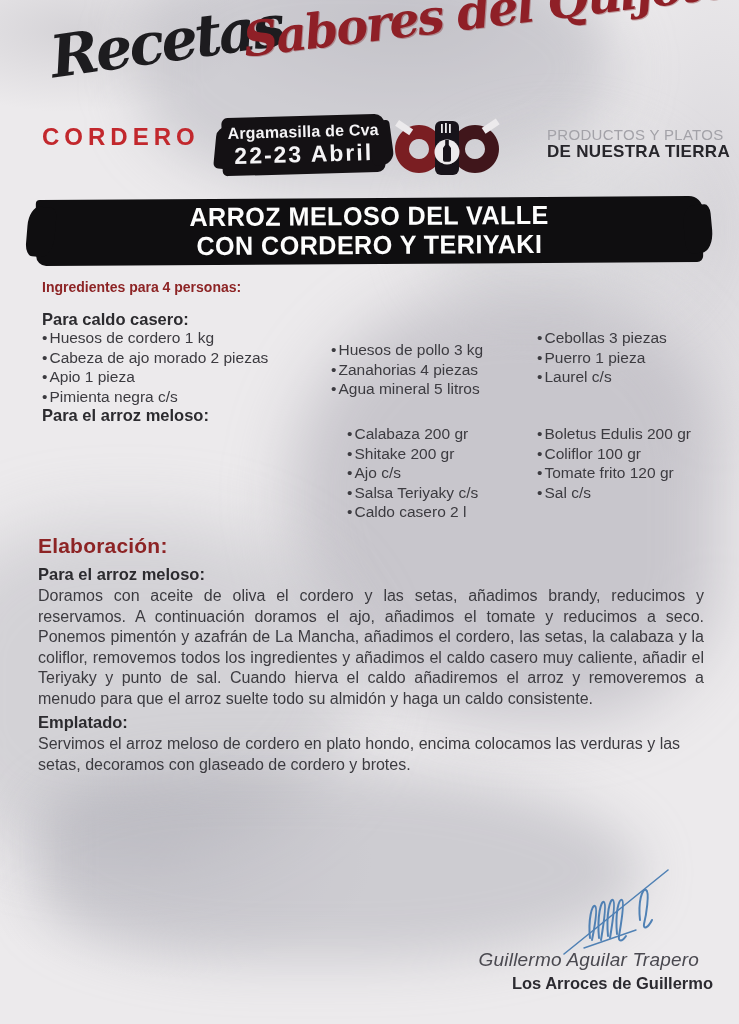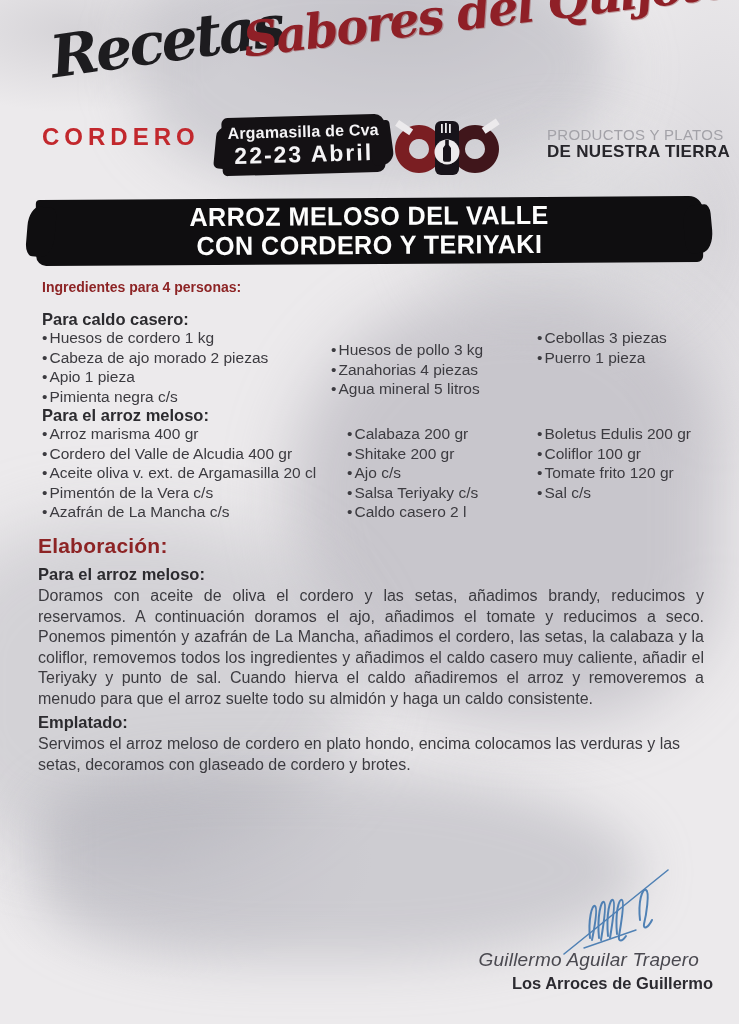--- a/index.html
+++ b/index.html
@@ -150,30 +150,24 @@
       <li>Pimienta negra c/s</li>
     </ul>
   <ul class="ing-col g1c2 layer">
       <li>Huesos de pollo 3 kg</li>
       <li>Zanahorias 4 piezas</li>
       <li>Agua mineral 5 litros</li>
     </ul>
   <ul class="ing-col g1c3 layer">
       <li>Cebollas 3 piezas</li>
       <li>Puerro 1 pieza</li>
+      <li>Laurel c/s</li>
     </ul>
 
   <div class="group-heading gh-2 layer">Para el arroz meloso:</div>
-  <ul class="ing-col g2c1 layer">
-      <li>Arroz marisma 400 gr</li>
-      <li>Cordero del Valle de Alcudia 400 gr</li>
-      <li>Aceite oliva v. ext. de Argamasilla 20 cl</li>
-      <li>Pimentón de la Vera c/s</li>
-      <li>Azafrán de La Mancha c/s</li>
-    </ul>
   <ul class="ing-col g2c2 layer">
       <li>Calabaza 200 gr</li>
       <li>Shitake 200 gr</li>
       <li>Ajo c/s</li>
       <li>Salsa Teriyaky c/s</li>
       <li>Caldo casero 2 l</li>
     </ul>
   <ul class="ing-col g2c3 layer">
       <li>Boletus Edulis 200 gr</li>
       <li>Coliflor 100 gr</li>

